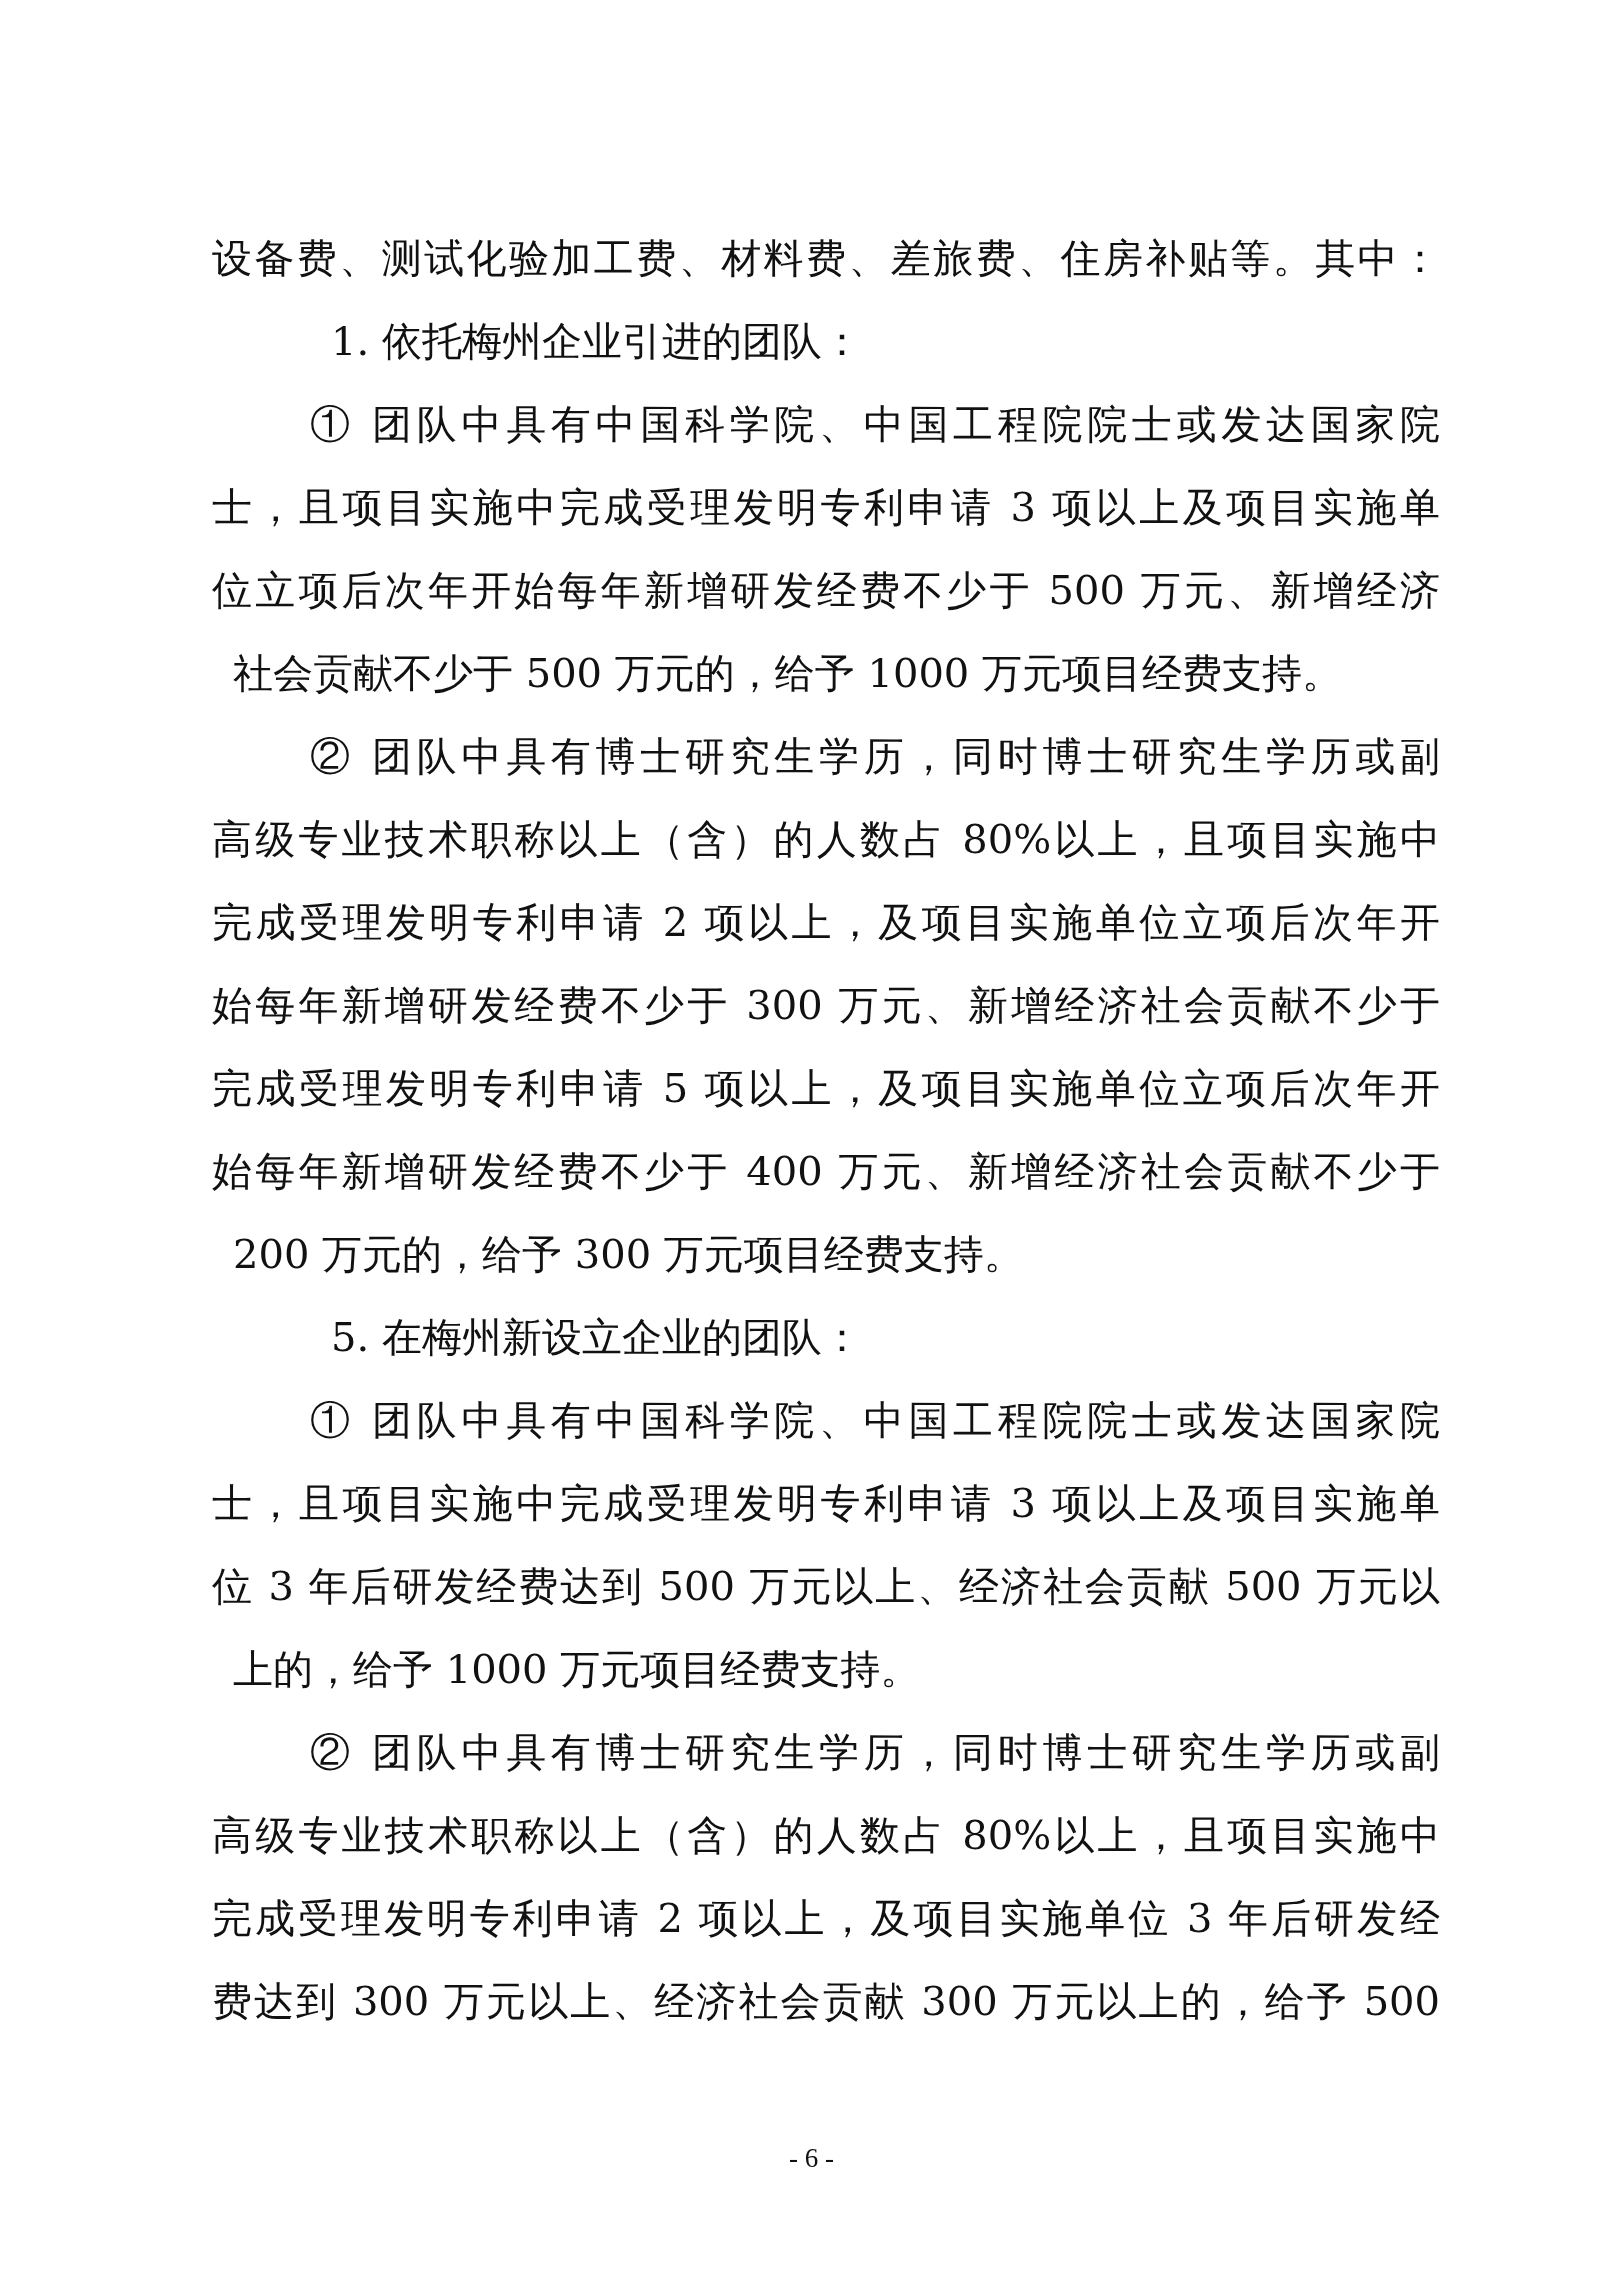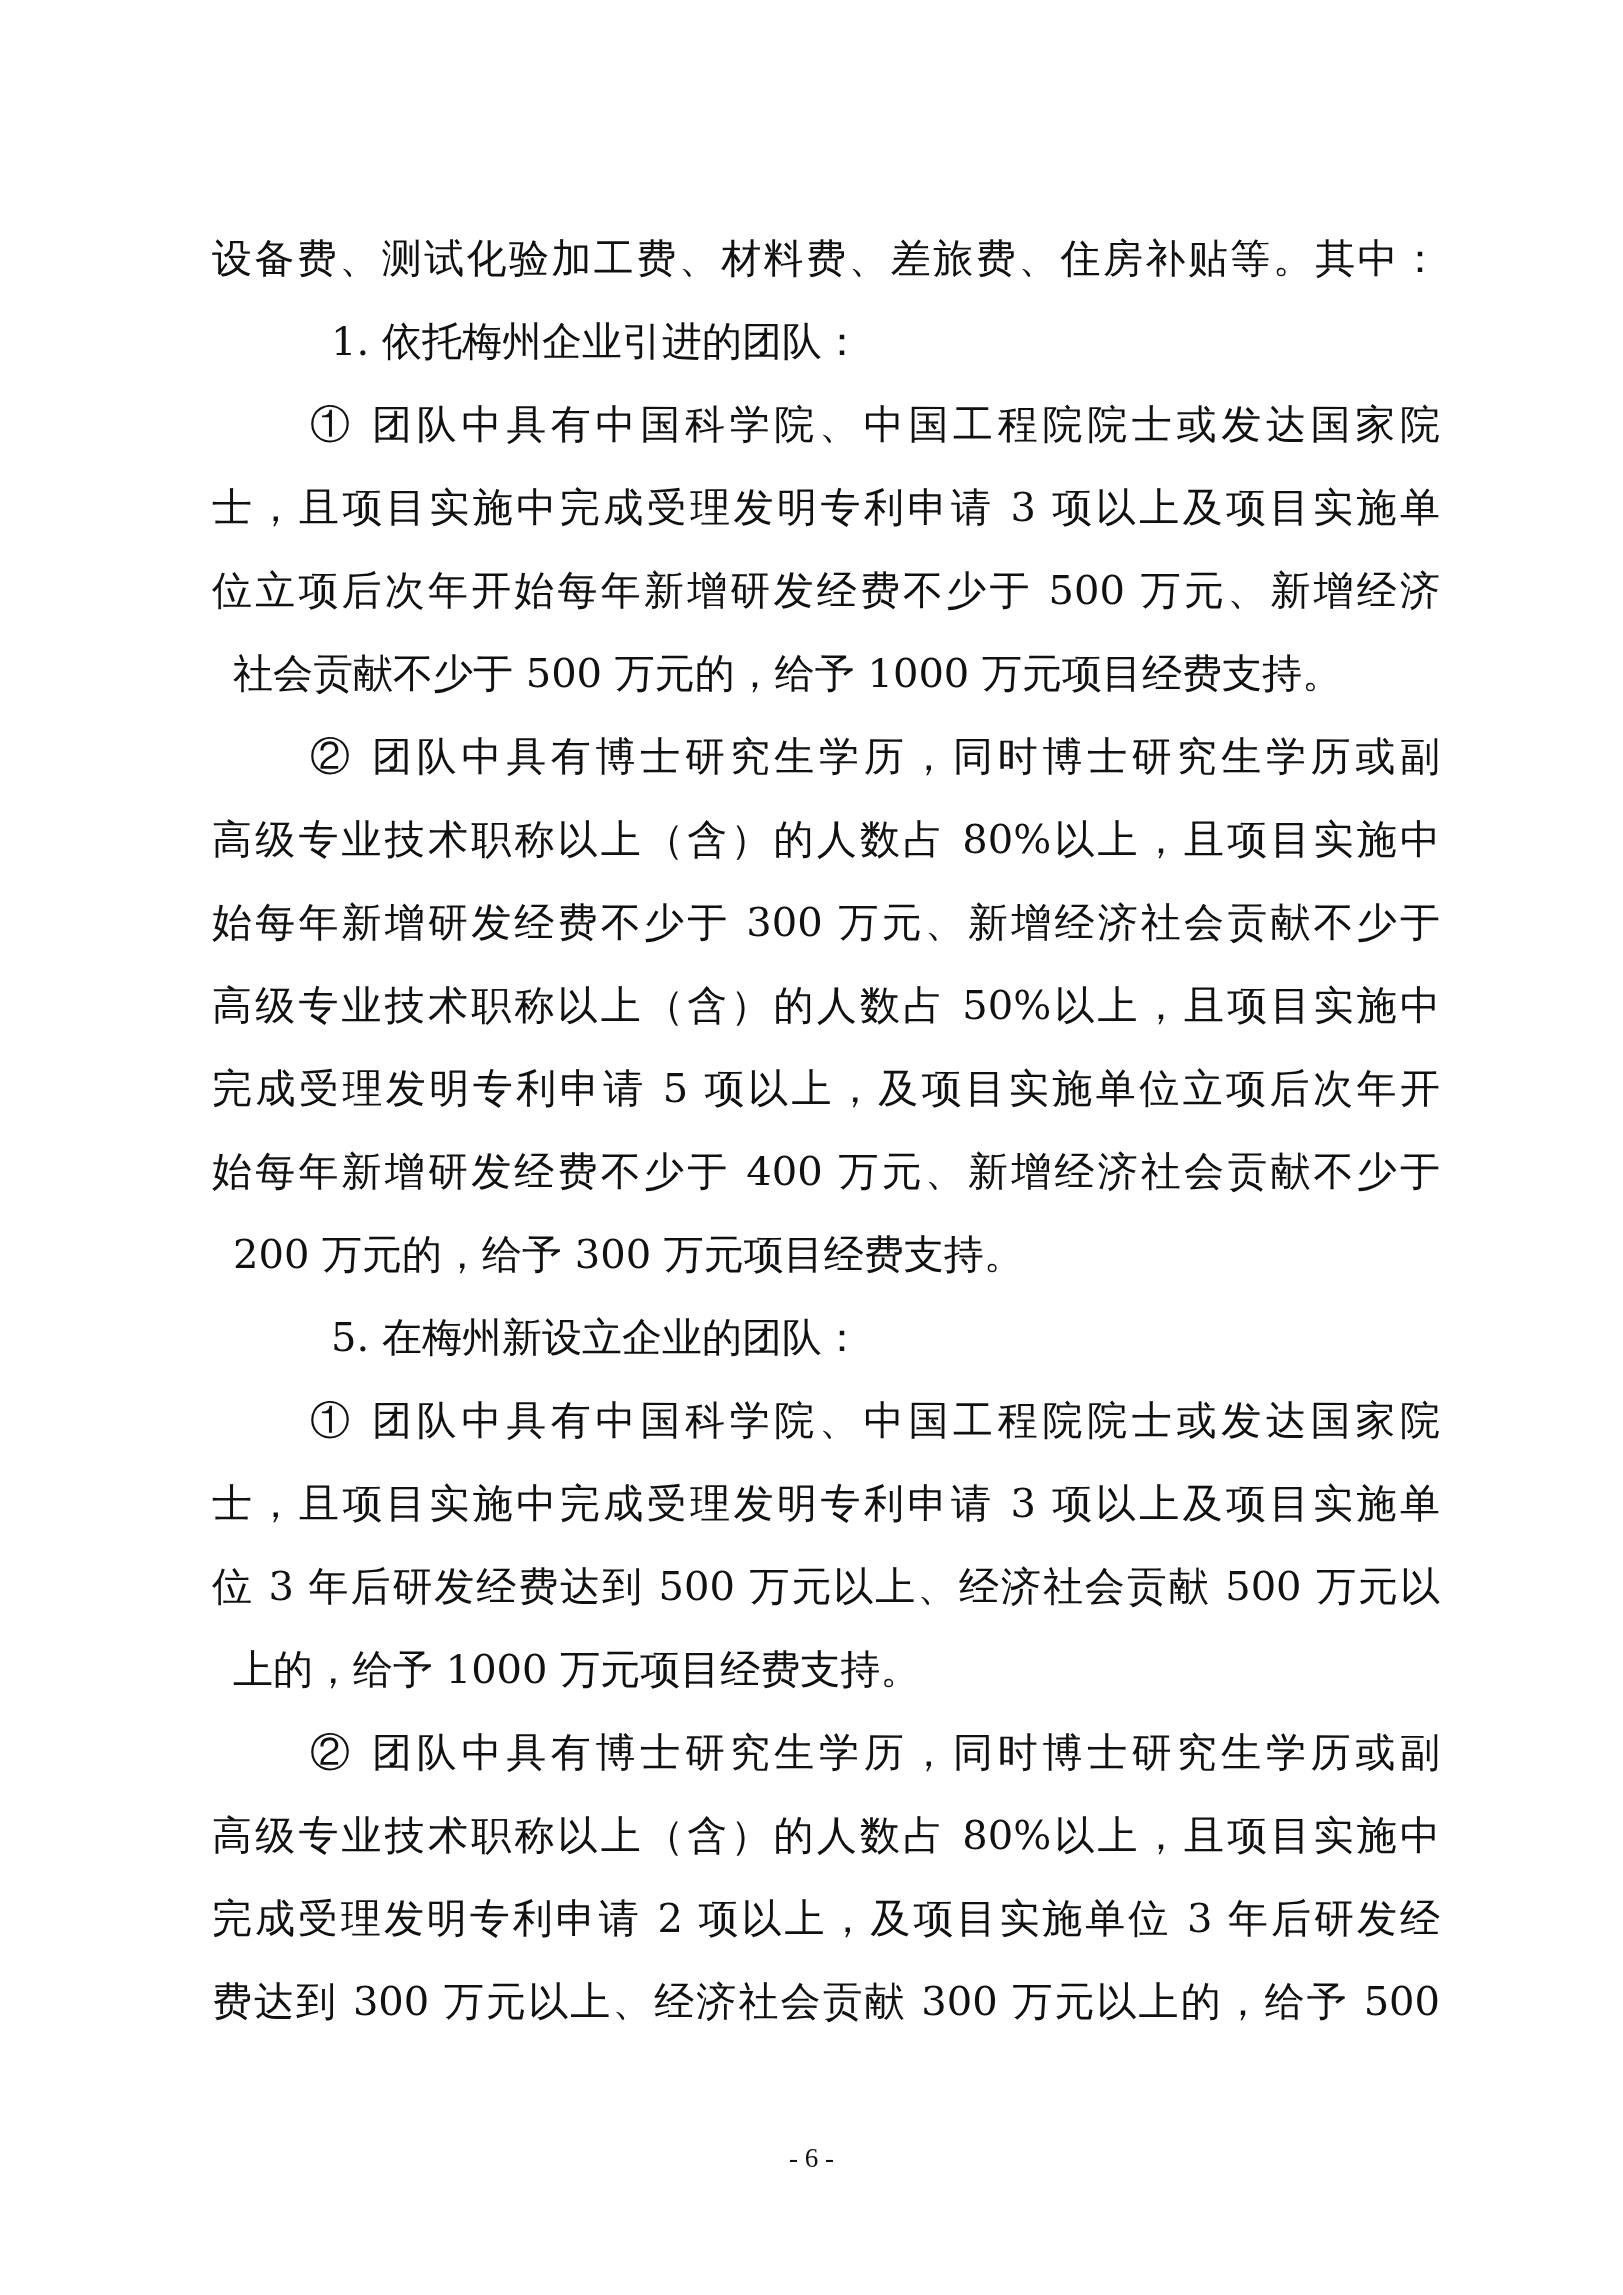--- a/index.html
+++ b/index.html
@@ -18,22 +18,22 @@
 
 <div class="page" id="body">
     <div class="line">设备费、测试化验加工费、材料费、差旅费、住房补贴等。其中：</div>
     <div class="line indent last">1. 依托梅州企业引进的团队：</div>
     <div class="line indent">① 团队中具有中国科学院、中国工程院院士或发达国家院</div>
     <div class="line">士，且项目实施中完成受理发明专利申请 3 项以上及项目实施单</div>
     <div class="line">位立项后次年开始每年新增研发经费不少于 500 万元、新增经济</div>
     <div class="line last">社会贡献不少于 500 万元的，给予 1000 万元项目经费支持。</div>
     <div class="line indent">② 团队中具有博士研究生学历，同时博士研究生学历或副</div>
     <div class="line">高级专业技术职称以上（含）的人数占 80%以上，且项目实施中</div>
+    <div class="line">完成受理发明专利申请 2 项以上，及项目实施单位立项后次年开</div>
     <div class="line">始每年新增研发经费不少于 300 万元、新增经济社会贡献不少于</div>
-    <div class="line">高级专业技术职称以上（含）的人数占 50%以上，且项目实施中</div>
     <div class="line">完成受理发明专利申请 5 项以上，及项目实施单位立项后次年开</div>
     <div class="line">始每年新增研发经费不少于 400 万元、新增经济社会贡献不少于</div>
     <div class="line last">200 万元的，给予 300 万元项目经费支持。</div>
     <div class="line indent last">5. 在梅州新设立企业的团队：</div>
     <div class="line indent">① 团队中具有中国科学院、中国工程院院士或发达国家院</div>
     <div class="line">士，且项目实施中完成受理发明专利申请 3 项以上及项目实施单</div>
     <div class="line">位 3 年后研发经费达到 500 万元以上、经济社会贡献 500 万元以</div>
     <div class="line last">上的，给予 1000 万元项目经费支持。</div>
     <div class="line indent">② 团队中具有博士研究生学历，同时博士研究生学历或副</div>
     <div class="line">高级专业技术职称以上（含）的人数占 80%以上，且项目实施中</div>

